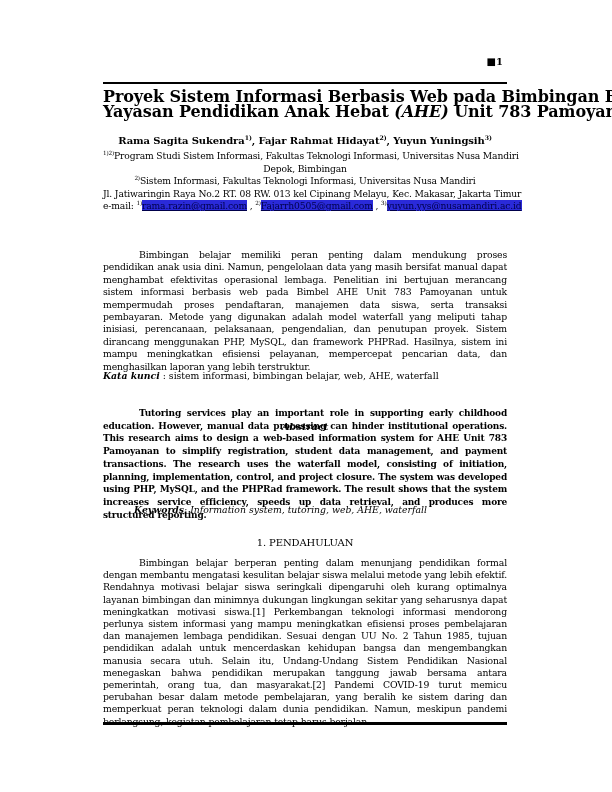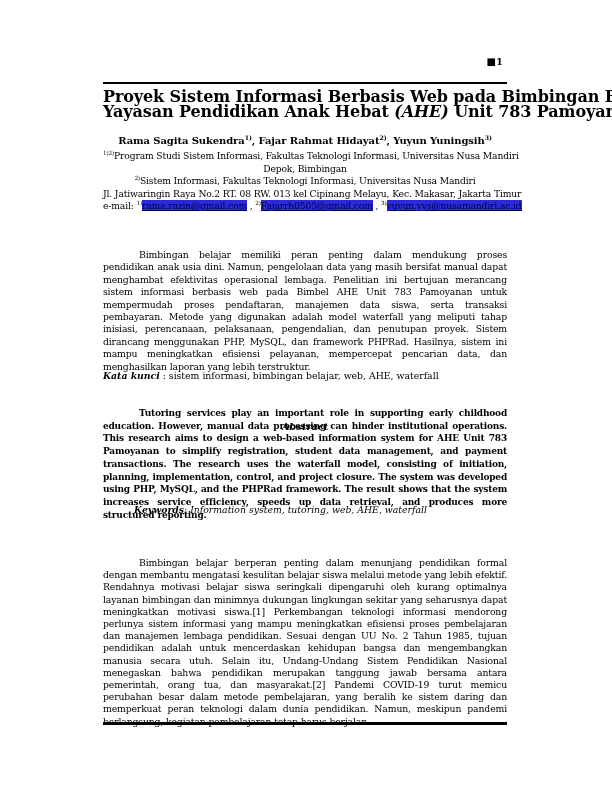--- a/index.html
+++ b/index.html
@@ -135,17 +135,18 @@
 
   <div class="abs body-block abstrak-body">Bimbingan belajar memiliki peran penting dalam mendukung proses pendidikan anak usia dini. Namun, pengelolaan data yang masih bersifat manual dapat menghambat efektivitas operasional lembaga. Penelitian ini bertujuan merancang sistem informasi berbasis web pada Bimbel AHE Unit 783 Pamoyanan untuk mempermudah proses pendaftaran, manajemen data siswa, serta transaksi pembayaran. Metode yang digunakan adalah model waterfall yang meliputi tahap inisiasi, perencanaan, pelaksanaan, pengendalian, dan penutupan proyek. Sistem dirancang menggunakan PHP, MySQL, dan framework PHPRad. Hasilnya, sistem ini mampu meningkatkan efisiensi pelayanan, mempercepat pencarian data, dan menghasilkan laporan yang lebih terstruktur.</div>
 
   <div class="abs kata-kunci"><span class="label">Kata kunci</span><span> : </span><span>sistem informasi, bimbingan belajar, web, AHE, waterfall</span></div>
 
   <div class="abs center-head abstract-heading">Abstract</div>
   <div class="abs body-block abstract-body">Tutoring services play an important role in supporting early childhood education. However, manual data processing can hinder institutional operations. This research aims to design a web-based information system for AHE Unit 783 Pamoyanan to simplify registration, student data management, and payment transactions. The research uses the waterfall model, consisting of initiation, planning, implementation, control, and project closure. The system was developed using PHP, MySQL, and the PHPRad framework. The result shows that the system increases service efficiency, speeds up data retrieval, and produces more structured reporting.</div>
 
   <div class="abs keywords"><span class="label">Keywords</span><span>:  </span><span>Information system, tutoring, web, AHE, waterfall</span></div>
 
+  <div class="abs center-head section-heading">1. PENDAHULUAN</div>
   <div class="abs body-block intro">Bimbingan belajar berperan penting dalam menunjang pendidikan formal dengan membantu mengatasi kesulitan belajar siswa melalui metode yang lebih efektif. Rendahnya motivasi belajar siswa seringkali dipengaruhi oleh kurang optimalnya layanan bimbingan dan minimnya dukungan lingkungan sekitar yang seharusnya dapat meningkatkan motivasi siswa.[1] Perkembangan teknologi informasi mendorong perlunya sistem informasi yang mampu meningkatkan efisiensi proses pembelajaran dan manajemen lembaga pendidikan. Sesuai dengan UU No. 2 Tahun 1985, tujuan pendidikan adalah untuk mencerdaskan kehidupan bangsa dan mengembangkan manusia secara utuh. Selain itu, Undang-Undang Sistem Pendidikan Nasional menegaskan bahwa pendidikan merupakan tanggung jawab bersama antara pemerintah, orang tua, dan masyarakat.[2] Pandemi COVID-19 turut memicu perubahan besar dalam metode pembelajaran, yang beralih ke sistem daring dan memperkuat peran teknologi dalam dunia pendidikan. Namun, meskipun pandemi berlangsung, kegiatan pembelajaran tetap harus berjalan</div>
 
   <div class="abs rule bottom-rule"></div>
 
 </div>
 
 </body></html>

